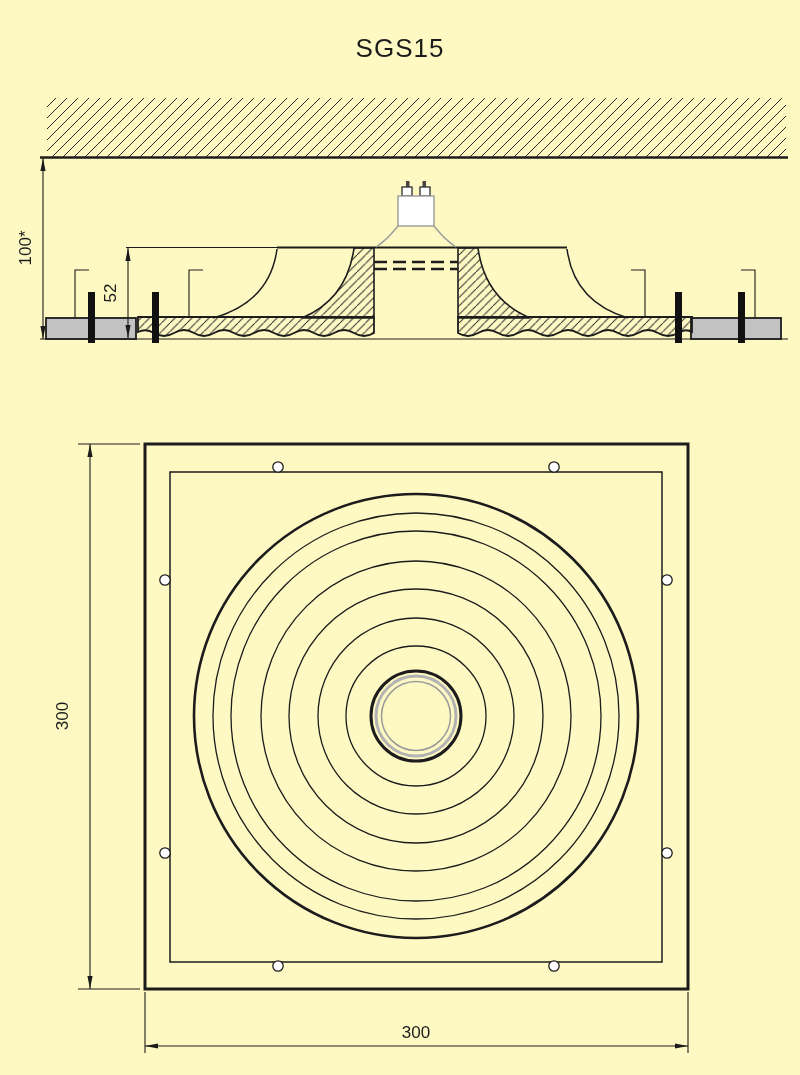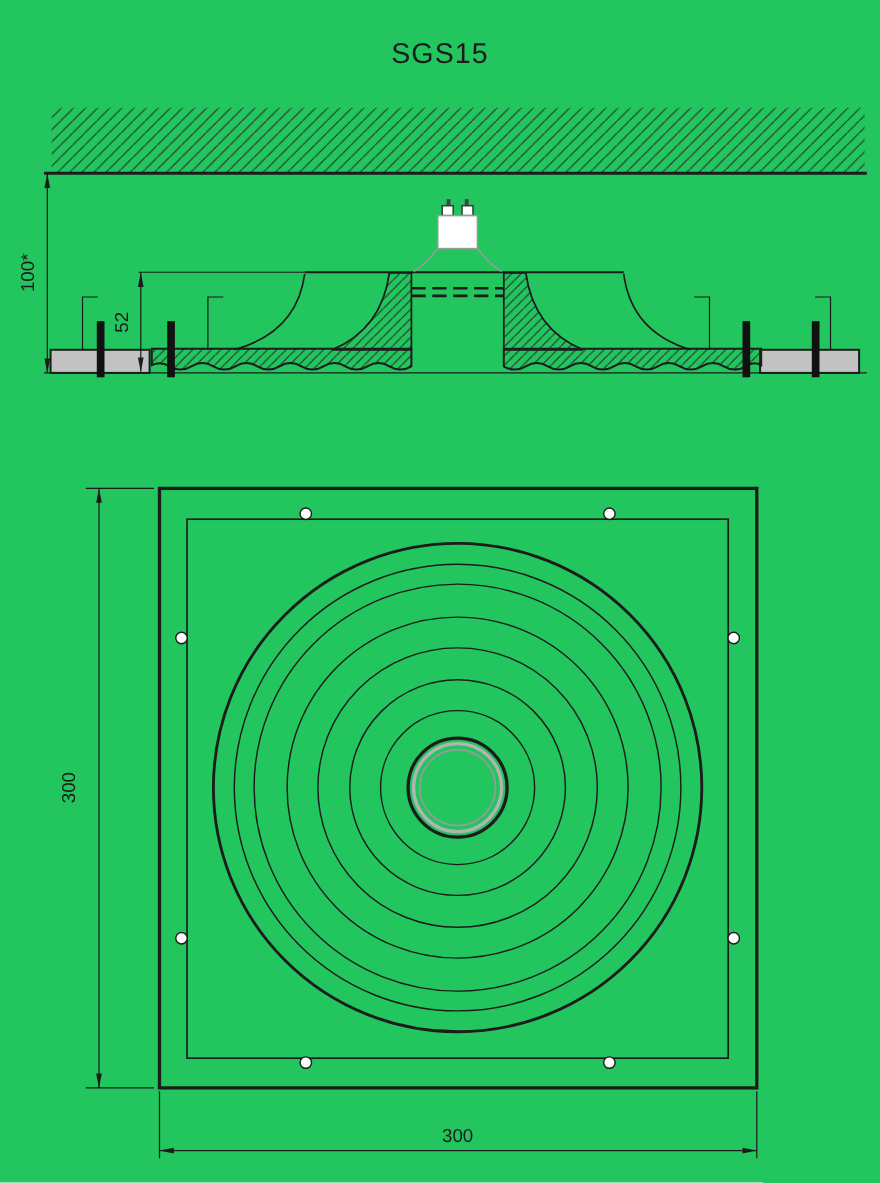--- a/index.html
+++ b/index.html
@@ -1,16 +1,16 @@
 <!DOCTYPE html>
 <html><head>
 <meta charset="utf-8">
 <style>
   html,body{margin:0;padding:0;background:#ffffff;}
-  .page{width:800px;height:1075px;background:#22c55e;position:relative;overflow:hidden;}
+  .page{width:800px;height:1075px;background:#fef9c3;position:relative;overflow:hidden;}
   svg{display:block;}
   text{font-family:"Liberation Sans", sans-serif;fill:#1c1c1c;}
   .title-text{font-size:26px;letter-spacing:1px;}
   .dim-text{font-size:17px;}
   .thin{stroke:#1c1c1c;stroke-width:1.1;fill:none;}
   .med{stroke:#1c1c1c;stroke-width:1.5;fill:none;}
   .arrow{fill:#1c1c1c;stroke:none;}
 </style>
 </head>
 <body>

